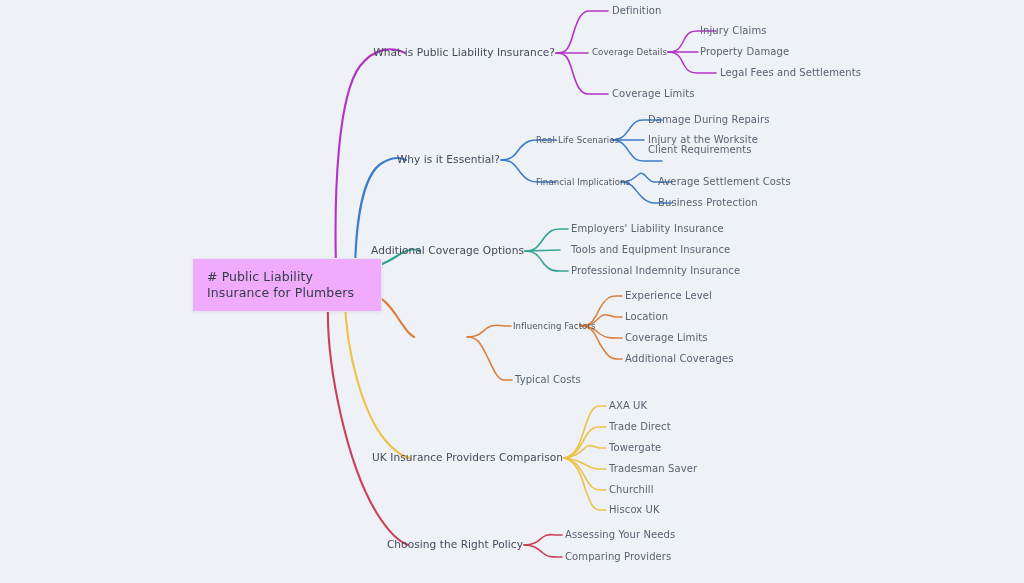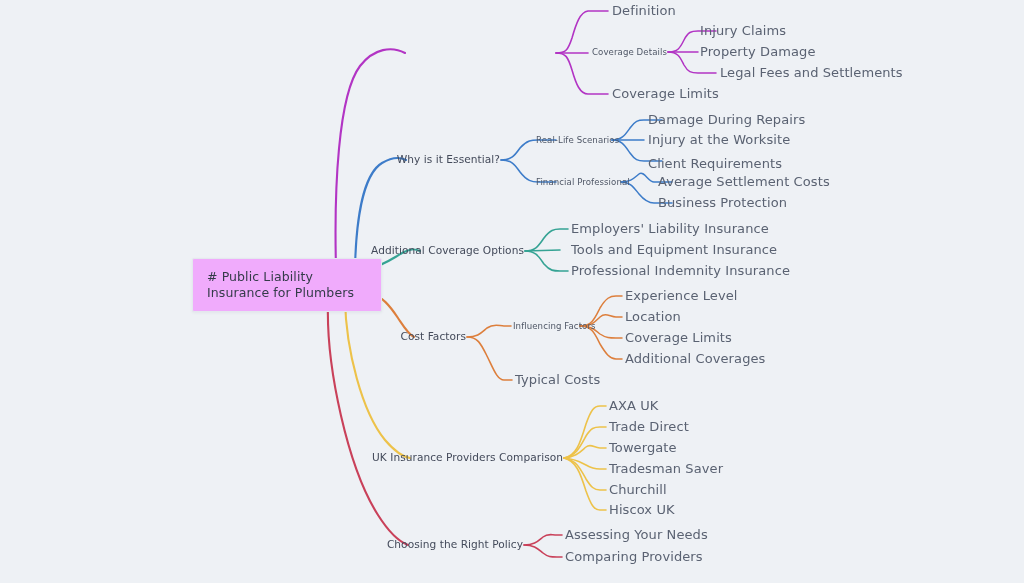--- a/index.html
+++ b/index.html
@@ -61,21 +61,21 @@
   .lvl1.right-anchor { text-align: right; }
   
   .lvl2 {
     font-size: 8.6px;
     color: #4f5766;
     letter-spacing: 0.08px;
     transform: translateY(-50%);
   }
   
   .leaf {
-    font-size: 13px;
+    font-size: 10px;
     color: #5a6272;
     letter-spacing: 0.1px;
     transform: translateY(-50%);
   }
 </style>
 </head>
 <body style="background: rgb(238, 241, 245);">
 
 <div id="mindmap-root">
 
@@ -131,52 +131,52 @@
 
     <g>
       <path stroke="#c9415a" stroke-width="2.1" d="M328,303 C326,368 348,468 378,515 C390,534 400,542 408,545"></path>
       <path stroke="#c9415a" stroke-width="1.6" d="M524,545 C535,545 538,541 543,537 C548,533 551,535 557,535 L562,535"></path>
       <path stroke="#c9415a" stroke-width="1.6" d="M524,545 C535,545 538,549 543,553 C548,557 551,557 557,557 L562,557"></path>
     </g>
   </svg>
 
   <div class="node root-node" style="left:192px; top:258px;"># Public Liability Insurance for Plumbers</div>
 
+  <div class="node lvl1 right-anchor" style="left:245px; top:53px; width:310px;">What is Public Liability Insurance?</div>
 
   <div class="node lvl1 right-anchor" style="left:245px; top:160px; width:255px;">Why is it Essential?</div>
 
   <div class="node lvl1 right-anchor" style="left:245px; top:251px; width:279px;">Additional Coverage Options</div>
 
-  <div class="node lvl1 right-anchor" style="left:245px; top:337px; width:221px;">Cost Factors</div>
 
   <div class="node lvl1 right-anchor" style="left:245px; top:458px; width:318px;">UK Insurance Providers Comparison</div>
 
   <div class="node lvl1 right-anchor" style="left:245px; top:545px; width:278px;">Choosing the Right Policy</div>
 
   <div class="node leaf" style="left:612px; top:11px;">Definition</div>
 
   <div class="node lvl2" style="left:592px; top:52px;">Coverage Details</div>
 
   <div class="node leaf" style="left:612px; top:94px;">Coverage Limits</div>
 
   <div class="node leaf" style="left:700px; top:31px;">Injury Claims</div>
 
   <div class="node leaf" style="left:700px; top:52px;text-align:right;">Property Damage</div>
 
   <div class="node leaf" style="left:700px; top:73px;padding-left:20px;">Legal Fees and Settlements</div>
 
   <div class="node lvl2" style="left:536px; top:140px;">Real-Life Scenarios</div>
 
-  <div class="node lvl2" style="left:536px; top:182px;">Financial Professional</div>
+  <div class="node lvl2" style="left:536px; top:182px;">Financial Implications</div>
 
   <div class="node leaf" style="left:648px; top:120px;">Damage During Repairs</div>
 
   <div class="node leaf" style="left:648px; top:140px;">Injury at the Worksite</div>
 
-  <div class="node leaf" style="left:648px; top:164px;">Client Requirements</div>
+  <div class="node leaf" style="left:648px; top:150px;">Client Requirements</div>
 
   <div class="node leaf" style="left:658px; top:182px;">Average Settlement Costs</div>
 
   <div class="node leaf" style="left:658px; top:203px;">Business Protection</div>
 
   <div class="node leaf" style="left:571px; top:229px;">Employers' Liability Insurance</div>
 
   <div class="node leaf" style="left:571px; top:250px;">Tools and Equipment Insurance</div>
 
   <div class="node leaf" style="left:571px; top:271px;">Professional Indemnity Insurance</div>

